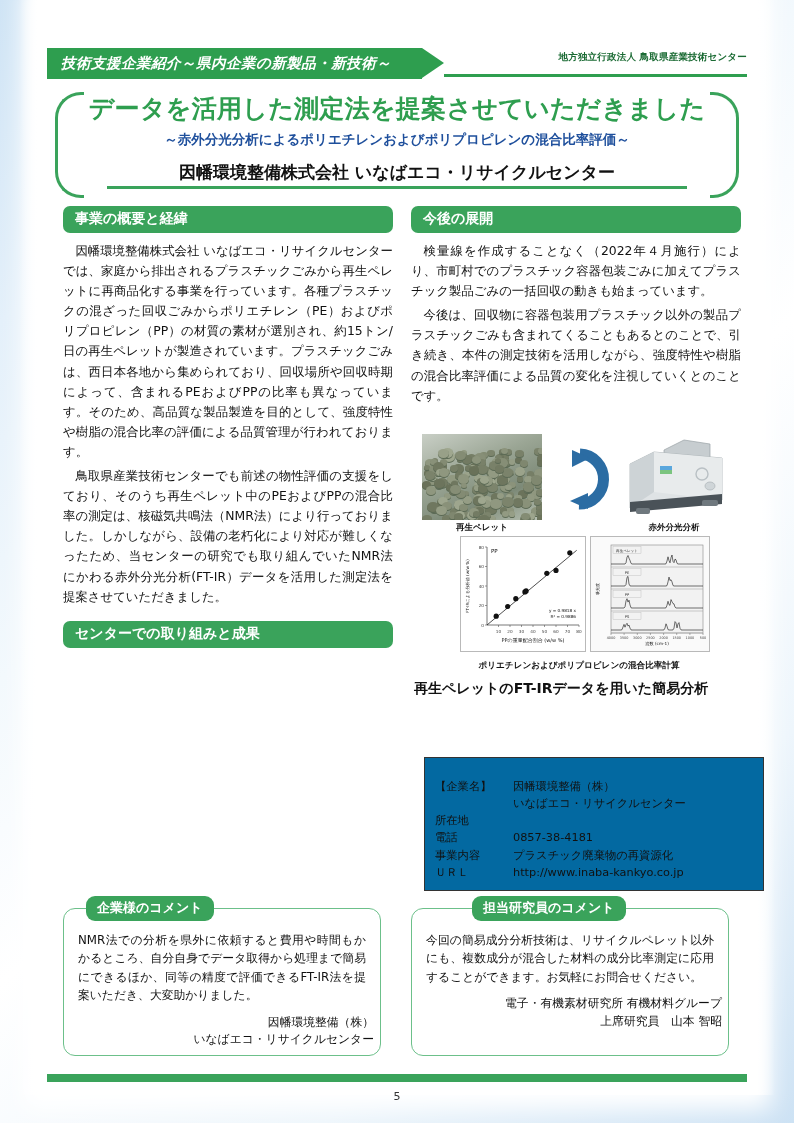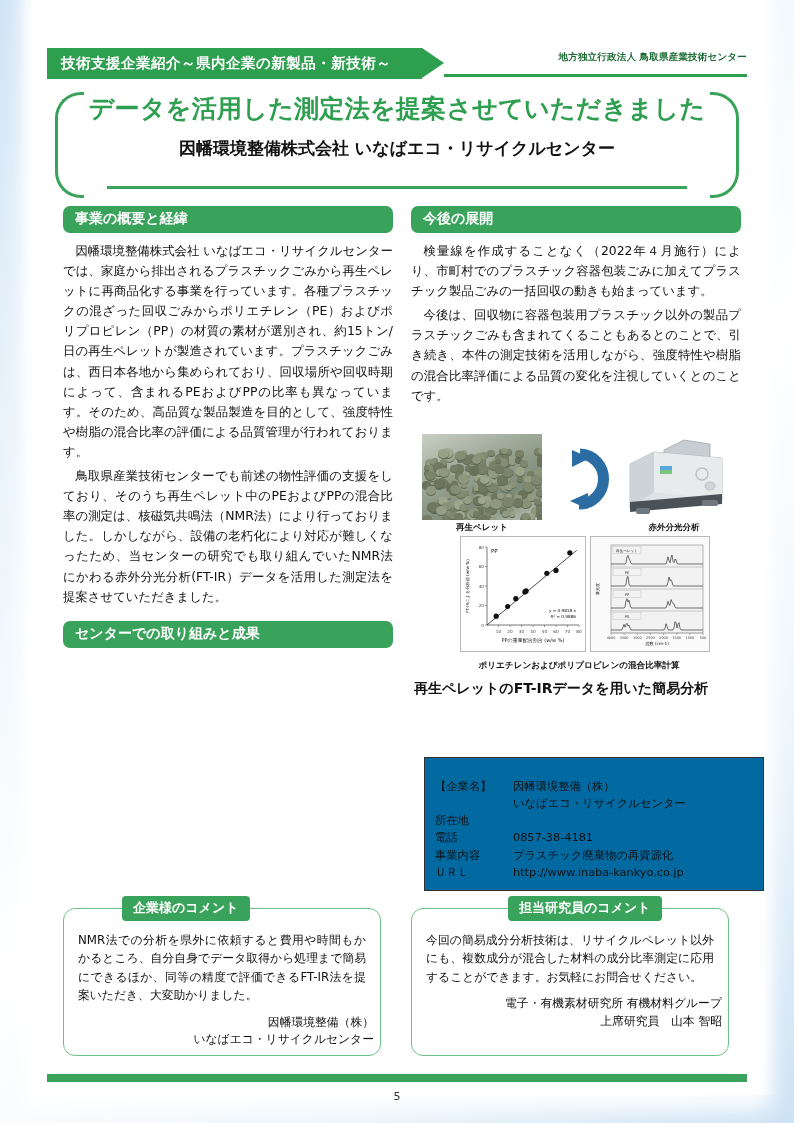--- a/index.html
+++ b/index.html
@@ -24,21 +24,21 @@
     background:linear-gradient(to right,#ffffff,rgba(255,255,255,0));
   }
 
   
   .ribbon{
     position:absolute;left:47px;top:48px;width:375px;height:31px;
     background:#2e9e4f;
     display:flex;align-items:center;
   }
   .ribbon-text{
-    color:#ffffff;font-weight:bold;font-size:14.5px;
+    color:#ffffff;font-weight:bold;font-style:italic;font-size:14.5px;
     letter-spacing:.5px;padding-left:14px;white-space:nowrap;
   }
   .ribbon-arrow{
     position:absolute;left:422px;top:48px;width:0;height:0;
     border-top:15.5px solid transparent;border-bottom:15.5px solid transparent;
     border-left:22px solid #2e9e4f;
   }
   .ribbon-rule{
     position:absolute;left:444px;top:74px;width:303px;height:3px;background:#2e9e4f;
   }
@@ -130,21 +130,21 @@
 
   
   .cbox{
     position:absolute;width:316px;
     border:1.6px solid #6cc08a;border-radius:12px;background:#fff;
   }
   .cbox-left{left:63px;top:908px;height:146px;}
   .cbox-right{left:411px;top:908px;height:146px;}
   .cbox-title{
     position:absolute;top:-13px;background:#3aa35b;color:#fff;
-    font-weight:bold;font-size:13px;border-radius:4px;padding:3px 11px 4px;white-space:nowrap;margin-left:36px;
+    font-weight:bold;font-size:13px;border-radius:9px;padding:3px 11px 4px;white-space:nowrap;
   }
   .cbox-left .cbox-title{left:22px;}
   .cbox-right .cbox-title{left:60px;}
   .cbox-body{
     padding:22px 14px 0 14px;font-size:11.8px;line-height:1.56;color:#111;
     text-align:justify;text-justify:inter-ideograph;
   }
   .cbox-sign{
     margin-top:9px;font-size:11.8px;line-height:1.5;color:#111;text-align:right;padding-right:6px;
   }
@@ -165,20 +165,21 @@
   <span class="ribbon-text">技術支援企業紹介～県内企業の新製品・新技術～</span>
 </div>
 <div class="ribbon-arrow"></div>
 <div class="ribbon-rule"></div>
 <div class="org-name">地方独立行政法人 鳥取県産業技術センター</div>
 
 <div class="title-wrap">
   <div class="brace l"></div>
   <div class="brace r"></div>
   <div class="title-main">データを活用した測定法を提案させていただきました</div>
+  <div class="title-sub">～赤外分光分析によるポリエチレンおよびポリプロピレンの混合比率評価～</div>
   <div class="title-company">因幡環境整備株式会社 いなばエコ・リサイクルセンター</div>
   <div class="title-rule"></div>
 </div>
 
 <div class="col col-left">
   <div class="sec-head">事業の概要と経緯</div>
   <p class="body-text ind">因幡環境整備株式会社 いなばエコ・リサイクルセンターでは、家庭から排出されるプラスチックごみから再生ペレットに再商品化する事業を行っています。各種プラスチックの混ざった回収ごみからポリエチレン（PE）およびポリプロピレン（PP）の材質の素材が選別され、約15トン/日の再生ペレットが製造されています。プラスチックごみは、西日本各地から集められており、回収場所や回収時期によって、含まれるPEおよびPPの比率も異なっています。そのため、高品質な製品製造を目的として、強度特性や樹脂の混合比率の評価による品質管理が行われております。</p>
   <p class="body-text ind">鳥取県産業技術センターでも前述の物性評価の支援をしており、そのうち再生ペレット中のPEおよびPPの混合比率の測定は、核磁気共鳴法（NMR法）により行っておりました。しかしながら、設備の老朽化により対応が難しくなったため、当センターの研究でも取り組んでいたNMR法にかわる赤外分光分析(FT-IR）データを活用した測定法を提案させていただきました。</p>
 
   <div class="sec2">

